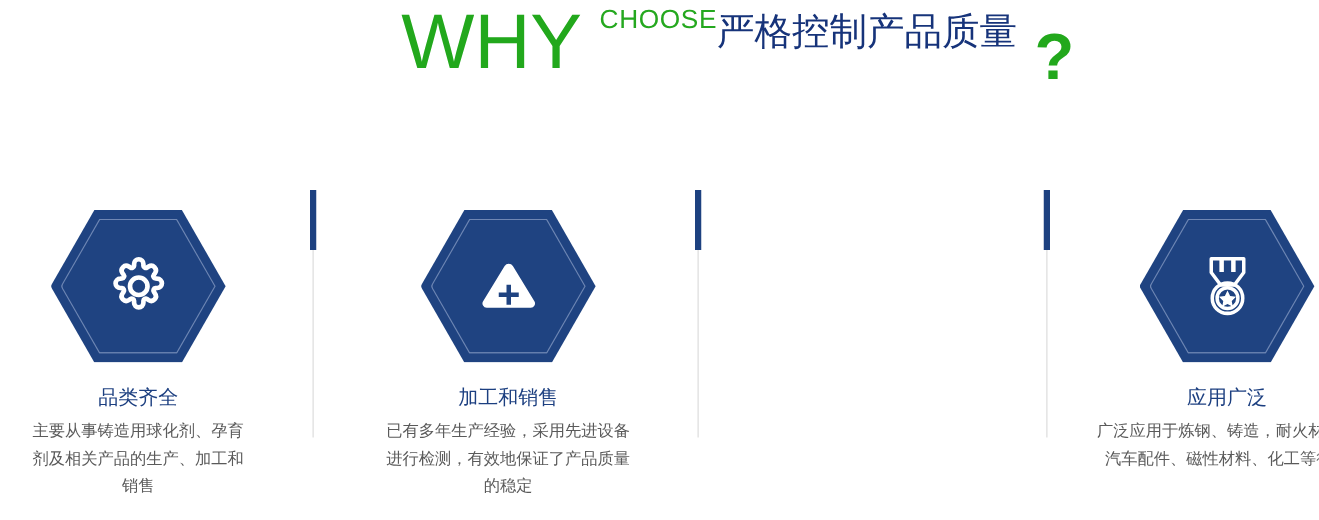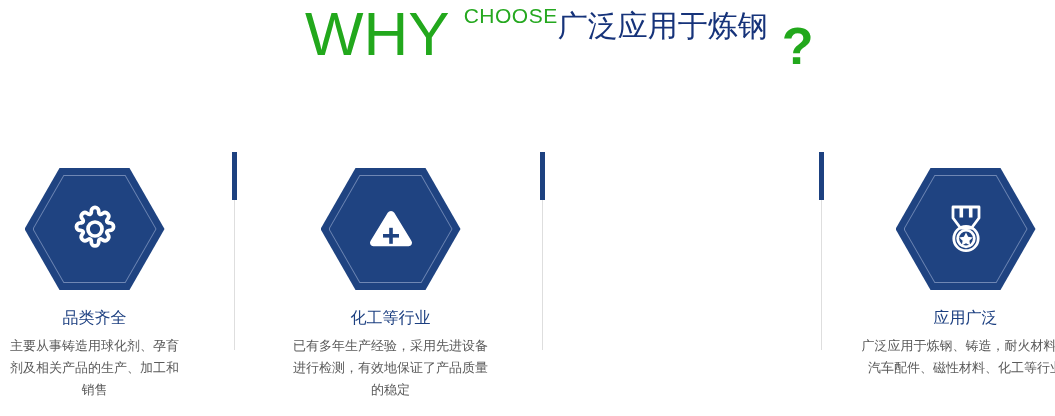--- a/index.html
+++ b/index.html
@@ -2,21 +2,21 @@
 <html><head>
 <meta charset="utf-8">
 <style>
   * { margin:0; padding:0; box-sizing:border-box; }
   html, body {
     width:1055px; height:416px;
     background:#ffffff;
     font-family:"Liberation Sans", sans-serif;
     overflow:hidden;
   }
-  .page { position:relative; width:937px; height:416px; background:#fff; }
+  .page { position:relative; width:937px; height:416px; background:#fff;margin-left:16px; }
 
   
   .heading {
     position:absolute;
     left:0; top:0;
     width:1055px; height:90px;
   }
   .heading-inner {
     position:absolute;
     left:305px; top:0;
@@ -164,21 +164,21 @@
 </head>
 <body>
 
 <div class="page">
 
   <div class="heading">
     <div class="heading-inner">
       <span class="why">WHY</span>
       <span class="choose-block">
         <span class="choose">CHOOSE</span>
-        <span class="cn-title">广泛应用于炼钢</span>
+        <span class="cn-title">严格控制产品质量</span>
       </span>
       <span class="qmark">?</span>
     </div>
   </div>
 
   <div class="features">
 
     <div class="divider d0">
       <div class="thick"></div>
       <div class="thin"></div>
@@ -221,21 +221,21 @@
               <mask id="plusmask2">
                 <rect x="0" y="0" width="60" height="52" fill="#fff"></rect>
                 <rect x="22" y="31" width="16" height="3.6" fill="#000"></rect>
                 <rect x="28.2" y="24.8" width="3.6" height="16" fill="#000"></rect>
               </mask>
             </defs>
             <path d="M30 8 a4 4 0 0 1 3.3 1.8 L50.5 38 a3.4 3.4 0 0 1-2.9 5.2 H12.4 a3.4 3.4 0 0 1-2.9-5.2 L26.7 9.8 A4 4 0 0 1 30 8 z" fill="#ffffff" mask="url(#plusmask2)"></path>
           </svg>
         </div>
       </div>
-      <div class="f-title">化工等行业</div>
+      <div class="f-title">加工和销售</div>
       <div class="f-desc">已有多年生产经验，采用先进设备进行检测，有效地保证了产品质量的稳定</div>
     </div>
 
 
     <div class="feature f3">
       <div class="hex-wrap">
         <div class="hex"></div>
         <div class="hex-line"></div>
         <div class="hex-icon">
           <svg width="52" height="56" viewBox="0 0 52 56">

